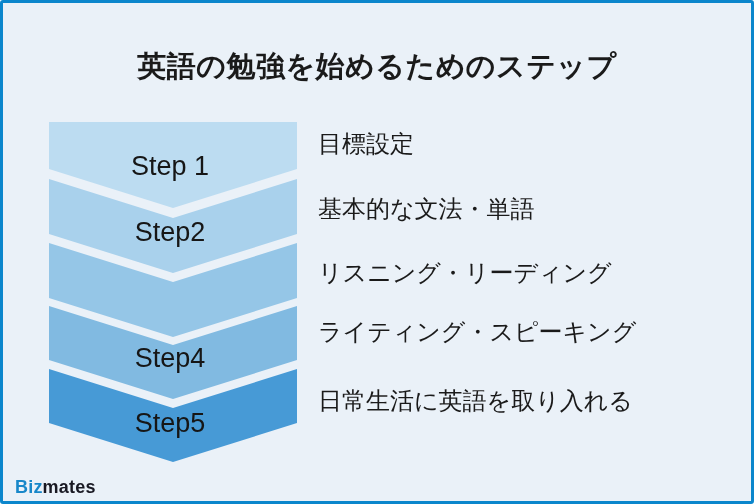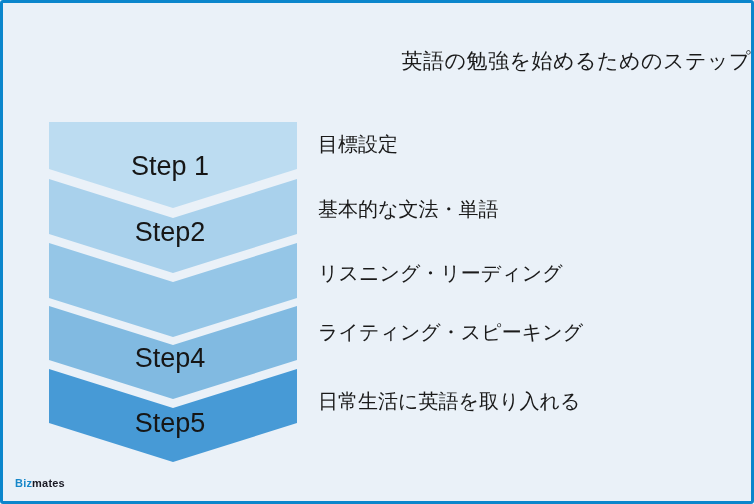--- a/index.html
+++ b/index.html
@@ -18,23 +18,23 @@
     border-radius: 3px;
     overflow: hidden;
     box-sizing: content-box;
   }
   .title {
     position: absolute;
     top: 44px;
     left: 0;
     width: 100%;
     margin: 0;
-    text-align: right;
-    font-size: 21px;
-    font-weight: 400;
+    text-align: center;
+    font-size: 29px;
+    font-weight: 700;
     color: #1a1a1a;
     letter-spacing: 0.5px;
   }
   .chevron-svg {
     position: absolute;
     left: 0;
     top: 0;
   }
   .step-label {
     position: absolute;
@@ -49,34 +49,34 @@
   .step-label.s1 { top: 148px; }
   .step-label.s2 { top: 214px; text-align: center; }
   .step-label.s3 { top: 277px; }
   .step-label.s4 { top: 340px; }
   .step-label.s5 { top: 405px; }
   .desc-label {
     position: absolute;
     left: 315px;
     height: 34px;
     line-height: 34px;
-    font-size: 20px;
+    font-size: 24px;
     color: #1a1a1a;
     white-space: nowrap;
   }
   .desc-label.d1 { top: 124px; }
   .desc-label.d2 { top: 189px; }
   .desc-label.d3 { top: 253px; }
   .desc-label.d4 { top: 312px; }
   .desc-label.d5 { top: 381px; }
   .logo {
     position: absolute;
     left: 12px;
     top: 474px;
-    font-size: 11px;
+    font-size: 18px;
     font-weight: 700;
     letter-spacing: 0.2px;
   }
   .logo .biz { color: #1787c9; }
   .logo .mates { color: #191923; }
 </style>
 </head>
 <body>
 
 <div class="canvas">

